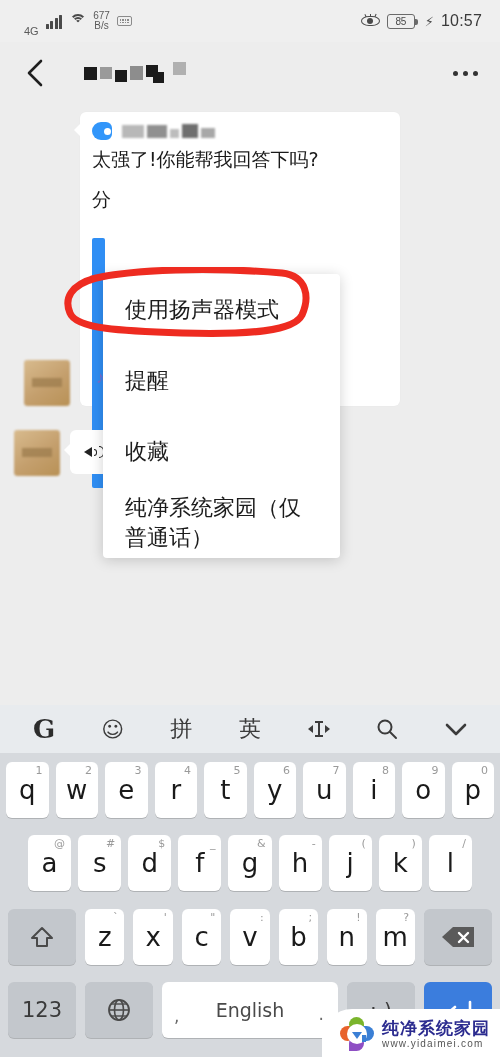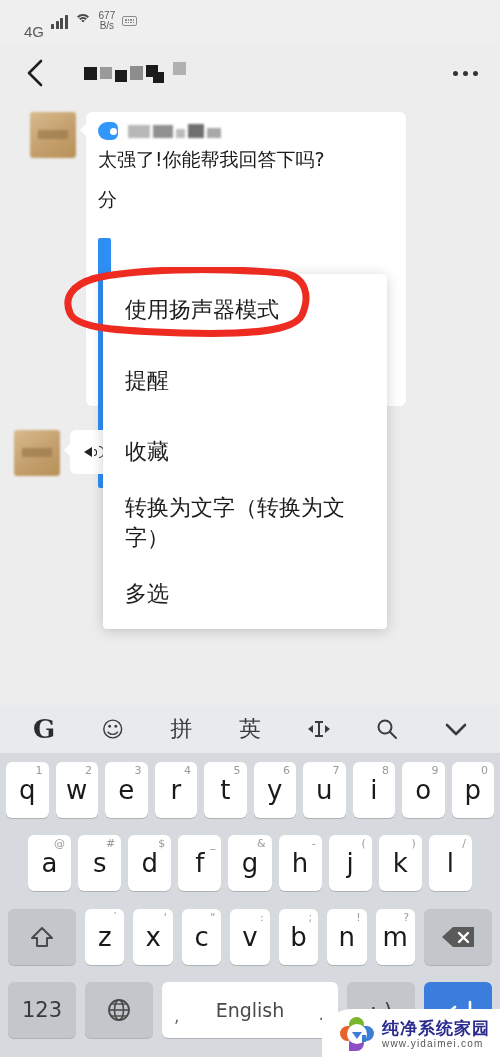--- a/index.html
+++ b/index.html
@@ -14,21 +14,21 @@
   .phone { position:relative; width:500px; height:1057px; overflow:hidden; background:#ededed; }
 
   
   .statusbar {
     height:42px; background:#efefef;
     display:flex; align-items:center; justify-content:space-between;
     padding:0 18px 0 24px;
     color:#4a4a4a;
   }
   .sb-left, .sb-right { display:flex; align-items:center; gap:7px; }
-  .net-label { font-size:15px; line-height:1; align-self:flex-start; margin-top:20px; color:#5a5a5a; }
+  .net-label { font-size:11px; line-height:1; align-self:flex-start; margin-top:20px; color:#5a5a5a; }
   .bars { display:flex; align-items:flex-end; gap:1.5px; height:15px; }
   .bars i { display:block; width:3px; background:#4a4a4a; border-radius:.5px; }
   .bars i:nth-child(1){height:5px} .bars i:nth-child(2){height:8px}
   .bars i:nth-child(3){height:11px} .bars i:nth-child(4){height:14px}
   .wifi { width:17px; height:14px; position:relative; }
   .wifi span { position:absolute; left:50%; transform:translateX(-50%); border:2px solid #4a4a4a;
                border-bottom-color:transparent; border-left-color:transparent; border-right-color:transparent;
                border-radius:50%; }
   .wifi .w1 { width:17px; height:17px; top:0; }
   .wifi .w2 { width:11px; height:11px; top:3px; }
@@ -56,21 +56,21 @@
   .back { width:30px; height:30px; display:flex; align-items:center; justify-content:center; cursor:pointer; }
   .back svg { display:block; }
   .title-mosaic { display:flex; align-items:center; gap:3px; margin-left:34px; filter:blur(0.6px); }
   .title-mosaic i { display:block; }
   .dots { position:absolute; right:22px; display:flex; gap:5px; }
   .dots i { width:5px; height:5px; border-radius:50%; background:#333; display:block; }
 
   
   .chat { position:absolute; top:104px; left:0; right:0; bottom:117px; background:#ededed; overflow:hidden; }
 
-  .msg { display:flex; align-items:flex-start; padding:8px 14px 0 30px; position:relative; }
+  .msg { display:flex; align-items:flex-end; padding:8px 14px 0 24px; position:relative; }
   .avatar { width:46px; height:46px; border-radius:4px; flex:0 0 46px; overflow:hidden;
             background:#c9a878; position:relative; filter:blur(1.2px); }
   .avatar .m1 { position:absolute; left:0; top:0; width:100%; height:100%;
                 background:linear-gradient(145deg,#d8bb8e 0%,#c49f6d 55%,#b89156 100%); }
   .avatar .m2 { position:absolute; left:8px; top:18px; width:30px; height:9px; background:#9c7c4e; opacity:.75; }
 
   .bubble-wrap { margin-left:10px; position:relative; }
   .bubble { background:#fff; border-radius:6px; padding:10px 12px; position:relative;
             box-shadow:0 0 0 .5px rgba(0,0,0,.02); max-width:330px; }
   .bubble:before { content:""; position:absolute; left:-6px; top:12px; width:0; height:0;
@@ -99,21 +99,21 @@
   .spk { display:flex; align-items:center; gap:2px; }
   .spk .cone { width:0; height:0; border-top:5px solid transparent; border-bottom:5px solid transparent;
                border-right:8px solid #222; }
   .spk .arc { width:5px; height:12px; border:1.6px solid #222; border-left:0;
               border-radius:0 10px 10px 0; }
   .spk .arc2 { width:3px; height:7px; border:1.6px solid #222; border-left:0; border-radius:0 8px 8px 0; }
   .voice-dur { font-size:17px; color:#1a1a1a; margin-left:8px; }
   .unread-dot { width:11px; height:11px; border-radius:50%; background:#f5483b; margin:16px 0 0 18px; }
 
   
-  .ctxmenu { position:absolute; left:103px; top:170px; width:284px; background:#fff;
+  .ctxmenu { position:absolute; left:103px; top:170px; width:237px; background:#fff;
              border-radius:4px; box-shadow:0 2px 14px rgba(0,0,0,.18); z-index:20; overflow:hidden; }
   .ctxitem { height:71px; display:flex; align-items:center; padding:0 22px;
              font-size:22px; color:#1c1c1c; font-family:"DejaVu Sans",sans-serif; cursor:pointer; }
 
   
   .annot { position:absolute; left:62px; top:163px; width:250px; height:70px; z-index:30; pointer-events:none; }
 
   
   .inputbar { position:absolute; left:0; right:0; bottom:0; height:117px; background:#f7f7f7;
               border-top:1px solid #e0e0e0; display:flex; align-items:center; padding:0 14px; gap:12px; }
@@ -212,20 +212,34 @@
           <i></i>
           <i></i>
           <i></i>
           <i></i>
           <i></i>
           <i></i>
           <i></i>
           <i></i>
         </div>
     </div>
+    <div class="sb-right">
+      <div class="eye">
+        <span class="lash l1"></span>
+          <span class="lash l2"></span>
+          <span class="lash l3"></span>
+        <span class="ball"></span>
+          <span class="pupil"></span>
+      </div>
+      <div class="batt">
+        <span>85</span>
+      </div>
+      <div class="bolt">⚡</div>
+      <div class="clock">10:57</div>
+    </div>
   </div>
 
   <div class="titlebar">
     <div class="back">
       <svg width="18" height="30" viewBox="0 0 18 30">
           <polyline points="15,3 3,15 15,27" fill="none" stroke="#1f1f1f" stroke-width="2.6" stroke-linecap="round" stroke-linejoin="round"></polyline>
         </svg>
     </div>
     <div class="title-mosaic">
       <i style="width:13px;height:13px;background:#1b1b1b"></i>
@@ -288,22 +302,21 @@
         </div>
         <div class="voice-dur">6"</div>
       </div>
       <div class="unread-dot"></div>
     </div>
 
     <div class="ctxmenu">
       <div class="ctxitem">使用扬声器模式</div>
       <div class="ctxitem">提醒</div>
       <div class="ctxitem">收藏</div>
-      <div class="ctxitem">转换为文字（转换为文字）</div>
-      <div class="ctxitem">多选</div>
+      <div class="ctxitem">纯净系统家园（仅普通话）</div>
     </div>
 
     <svg class="annot" viewBox="0 0 250 70">
       <path d="M30 12 C 70 2, 150 0, 220 6 C 245 9, 248 30, 240 48 C 232 64, 190 68, 120 66 C 60 64, 14 62, 8 46 C 2 32, 8 18, 34 11" fill="none" stroke="#ee2b20" stroke-width="7" stroke-linecap="round"></path>
     </svg>
   </div>
 
   <div class="inputbar">
     <div class="voice-btn">
       <div class="inner">

